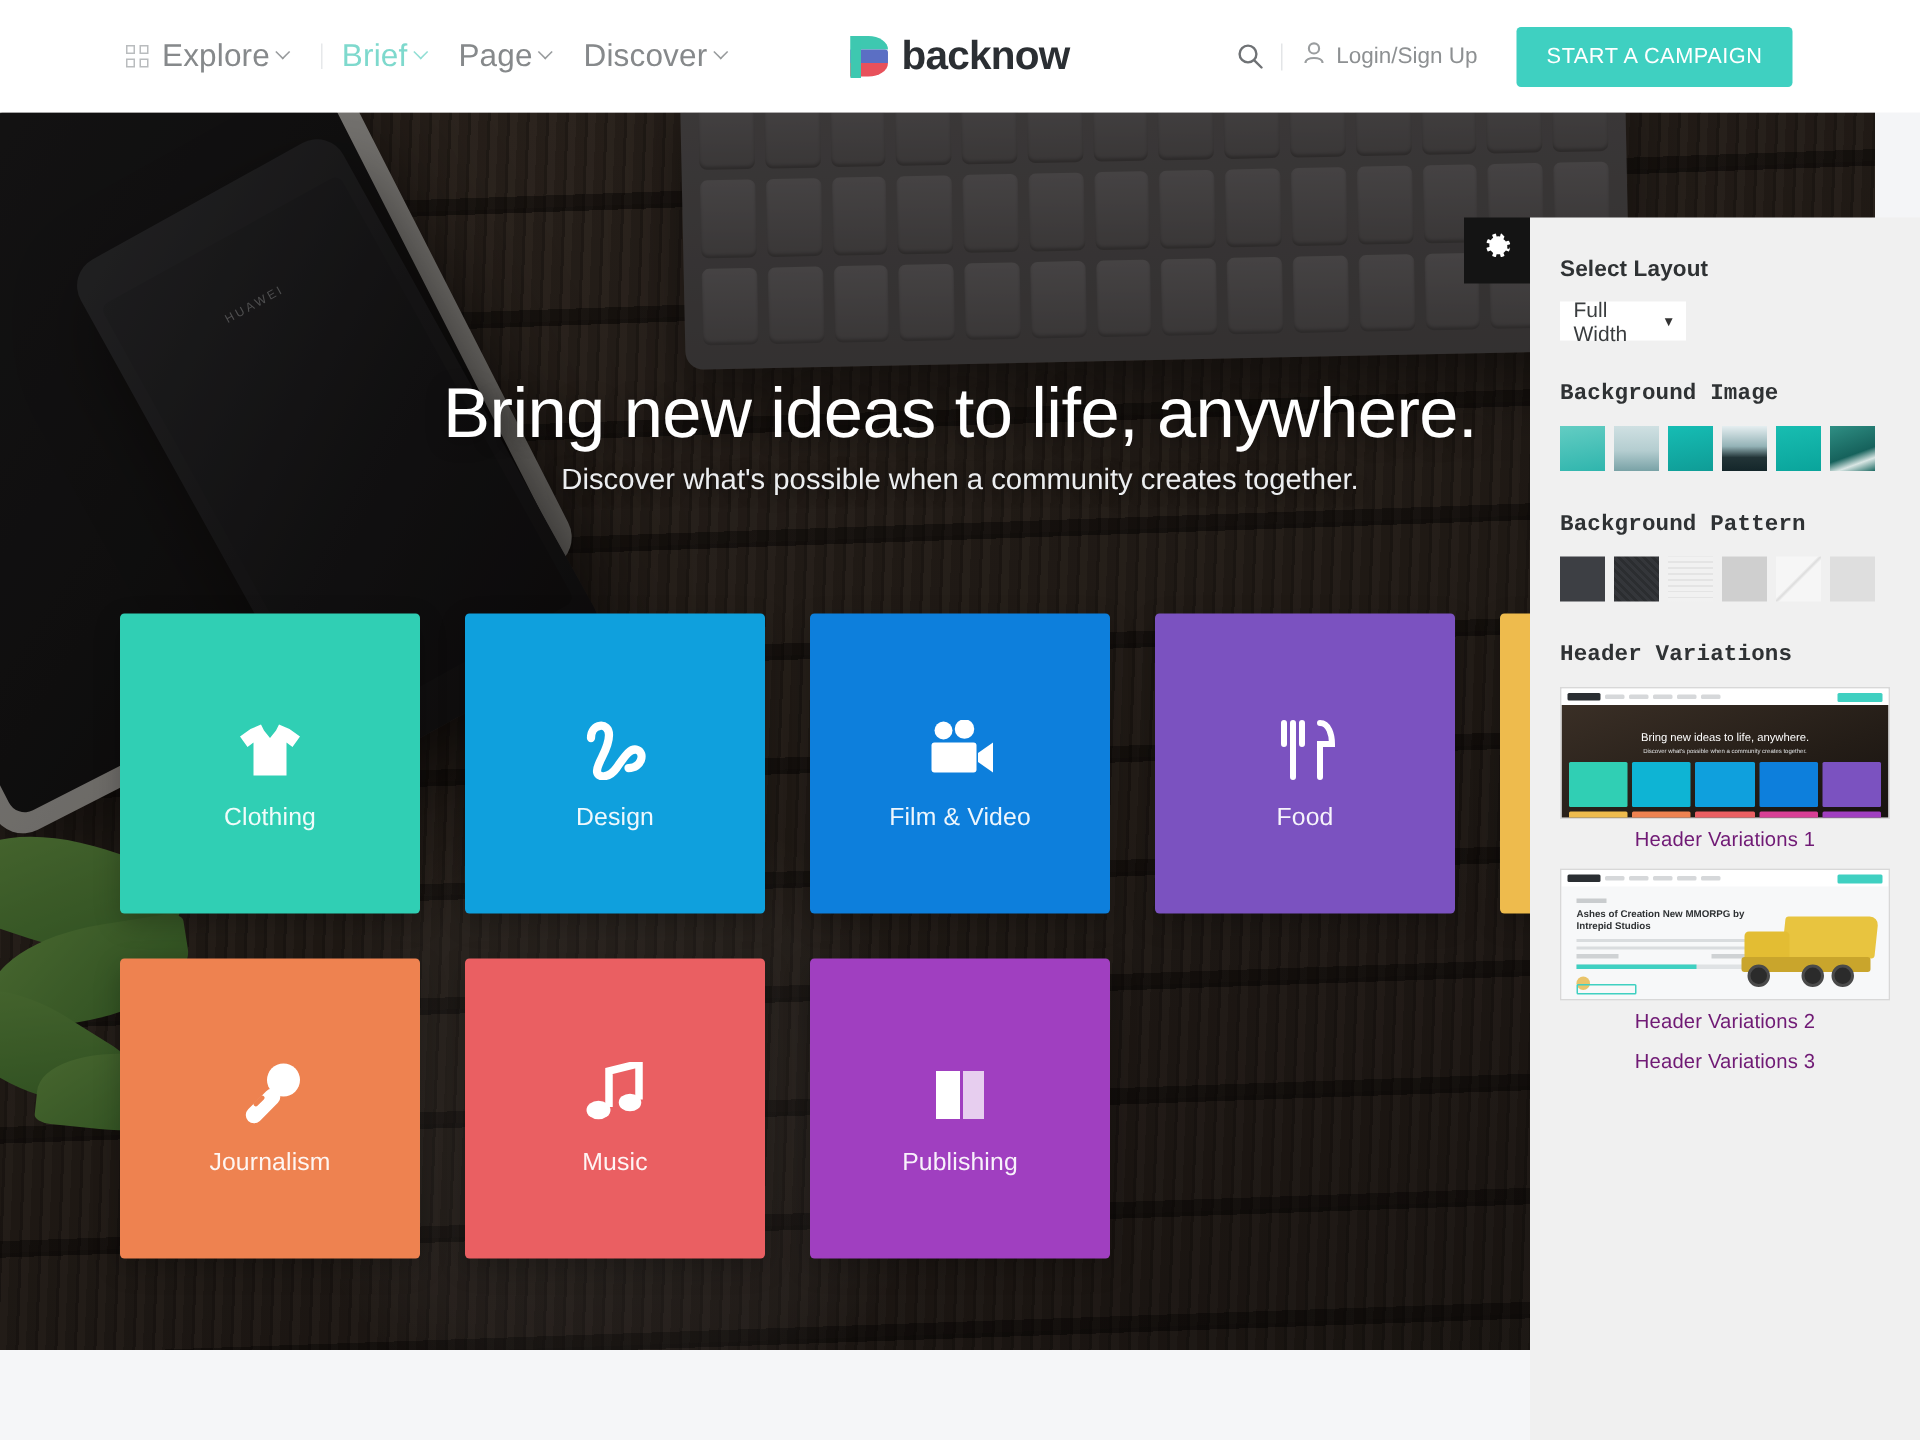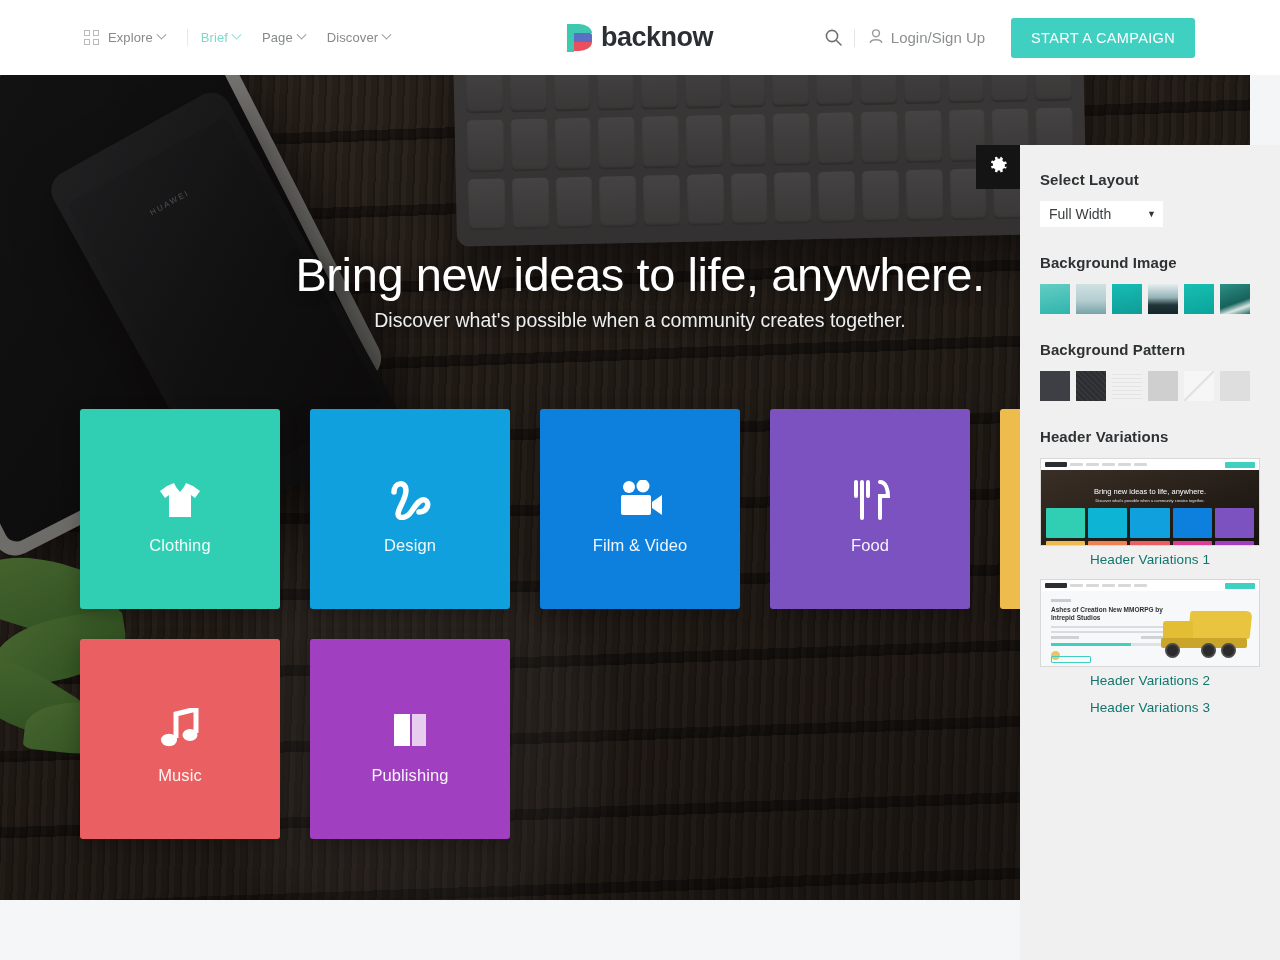--- a/index.html
+++ b/index.html
@@ -17,21 +17,21 @@
     width: 1280px; height: 75px;
     background: #ffffff;
     display: flex; align-items: center;
     z-index: 30;
   }
   .nav-left { display: flex; align-items: center; margin-left: 84px; gap: 0; }
   .grid-icon { width: 15px; height: 15px; display: grid;
     grid-template-columns: 6px 6px; grid-template-rows: 6px 6px; gap: 3px; margin-right: 9px; }
   .grid-icon i { display:block; border: 1.4px solid #b9bcbe; }
   .nav-item {
-    font-size: 13px; color: #86898b; letter-spacing: .1px;
+    font-size: 21px; color: #86898b; letter-spacing: .1px;
     display: flex; align-items: center; gap: 5px;
     padding: 0 11px 0 0; margin-right: 11px; cursor: pointer; white-space: nowrap;
   }
   .nav-item:first-of-type { padding-left:0; }
   .nav-item.active { color: #7ed9cd; }
   .nav-sep { width:1px; height:17px; background:#e6e8ea; margin-right:13px; }
   .caret { display:inline-block; width:7px; height:7px;
     border-right:1.3px solid currentColor; border-bottom:1.3px solid currentColor;
     transform: rotate(45deg) translate(-2px,-2px); opacity:.85; }
 
@@ -141,35 +141,35 @@
     position:absolute; right:260px; top:145px; width:44px; height:44px;
     background:#141414; display:flex; align-items:center; justify-content:center;
     cursor:pointer; z-index:41;
   }
   .panel{
     position:absolute; right:0; top:145px; width:260px; height:815px;
     background:#f0f0f0; z-index:40; padding:26px 20px 0 20px;
     overflow:hidden;
   }
   .panel h3{ font-size:15px; color:#2f3234; font-weight:700; margin-bottom:13px; letter-spacing:.1px;}
-  .panel h3.mt{ margin-top:27px; }
+  .panel h3.mt{ margin-top:27px;font-family:Liberation Mono, monospace; }
   .select{
-    width:123px; height:26px; background:#fff; border:none;
+    width:84px; height:26px; background:#fff; border:none;
     display:flex; align-items:center; justify-content:space-between;
     padding:0 7px 0 9px; font-size:14px; color:#3a3d3f; cursor:pointer;
     margin-bottom:4px;
   }
   .select .dn{ font-size:9px; color:#333; }
   .swatches{ display:flex; gap:6px; }
   .sw{ width:30px; height:30px; cursor:pointer; background-size:cover; }
 
   .thumb-block{ margin-bottom:12px; }
   .thumb{ width:220px; height:88px; border:1px solid #d8d8d8; background:#fff;
     position:relative; overflow:hidden; cursor:pointer; }
-  .thumb-cap{ text-align:center; font-size:13.5px; color:#0f766e; margin-top:6px; letter-spacing:.1px;}
+  .thumb-cap{ text-align:center; font-size:13.5px; color:#701a75; margin-top:6px; letter-spacing:.1px;}
 
   
   .t-nav{height:11px;background:#fff;display:flex;align-items:center;padding:0 4px;gap:3px;}
   .t-logo{width:22px;height:5px;background:#2b2f33;border-radius:1px;}
   .t-link{width:13px;height:3px;background:#d6d8da;border-radius:1px;}
   .t-cta{width:30px;height:6px;background:#3fd0c1;border-radius:1px;margin-left:auto;}
   .t1-hero{height:76px;background:linear-gradient(160deg,#3a2f26,#241d17 60%,#17120f);position:relative;}
   .t1-title{position:absolute;top:17px;width:100%;text-align:center;color:#fff;font-size:7.5px;}
   .t1-sub{position:absolute;top:28px;width:100%;text-align:center;color:#dfe1e3;font-size:4px;}
   .t1-tiles{position:absolute;top:38px;left:5px;right:5px;display:grid;grid-template-columns:repeat(5,1fr);gap:3px;}
@@ -343,20 +343,30 @@
                 <rect x="12.3" y="16.7" width="3.4" height="10" rx="1.4" fill="#eebb4d"></rect>
                 <circle cx="32" cy="19" r="1.9" fill="#eebb4d"></circle>
                 <circle cx="38" cy="23" r="1.9" fill="#eebb4d"></circle>
                 <circle cx="32" cy="27" r="1.9" fill="#eebb4d"></circle>
                 <circle cx="26.5" cy="23" r="1.9" fill="#eebb4d"></circle>
               </svg>
           </span>
           <span class="lbl">Page</span>
         </a>
 
+        <a class="tile" style="background:#ee8250">
+          <span class="ic">
+            <svg width="42" height="42" viewBox="0 0 42 42">
+                <circle cx="30" cy="12" r="11"></circle>
+                <rect x="2" y="24" width="28" height="11" rx="5.5" transform="rotate(-45 16 29)"></rect>
+                <rect x="9" y="25" width="9" height="3" rx="1.5" fill="#ee8250" transform="rotate(-45 13 26)"></rect>
+              </svg>
+          </span>
+          <span class="lbl">Journalism</span>
+        </a>
 
         <a class="tile" style="background:#ea5f62">
           <span class="ic">
             <svg width="40" height="42" viewBox="0 0 40 42">
                 <path d="M16 30 L16 6 L36 1 L36 25" fill="none" stroke="#fff" stroke-width="5"></path>
                 <ellipse cx="9" cy="32" rx="8" ry="6.2"></ellipse>
                 <ellipse cx="30" cy="27" rx="7.5" ry="5.9"></ellipse>
               </svg>
           </span>
           <span class="lbl">Music</span>

